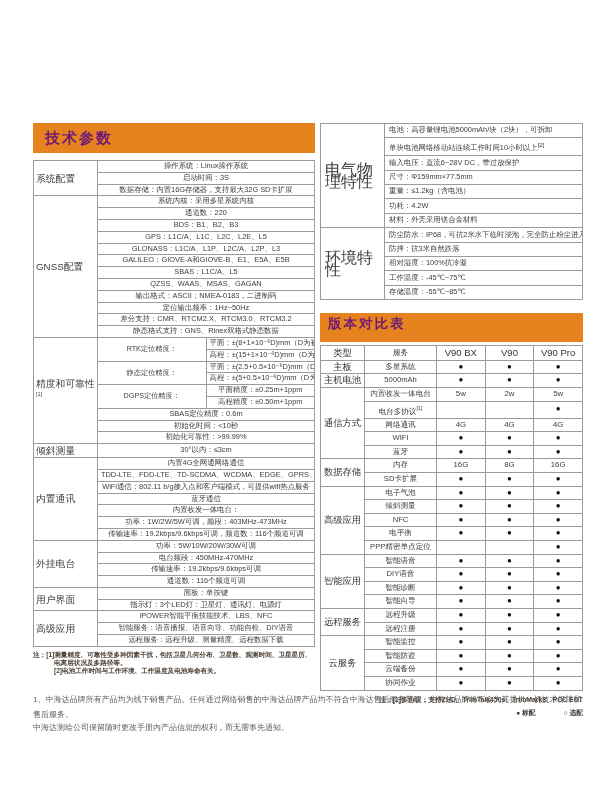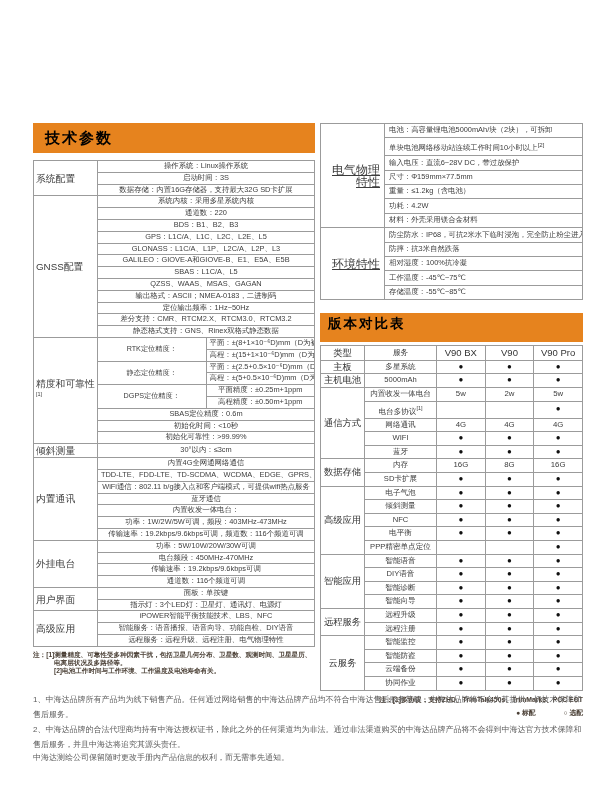--- a/index.html
+++ b/index.html
@@ -5,21 +5,21 @@
   * { margin:0; padding:0; box-sizing:border-box; }
   html,body { background:#fff; }
   body { font-family:"Liberation Sans","DejaVu Sans",sans-serif; }
   .page { position:relative; width:608px; height:800px; background:#ffffff; overflow:hidden; }
 
   
   .left-col  { position:absolute; left:33px;  top:123px; width:282px; }
   .right-col { position:absolute; left:320px; top:123px; width:263px; }
 
   
-  .header-bar { background:#E6831E; color:#000000; font-weight:bold; letter-spacing:2px; }
+  .header-bar { background:#E6831E; color:#701a75; font-weight:bold; letter-spacing:2px; }
   .header-bar.big   { height:30px; line-height:30px; font-size:15px; padding-left:12px; }
   .header-bar.small { height:29px; line-height:21px; font-size:13.5px; padding-left:8px; margin-top:13px; }
 
   
   table { border-collapse:collapse; width:100%; table-layout:fixed; }
   td, th { border:1px solid #9b9b9b; color:#3c3c3c; overflow:hidden; }
   table.outer { border:1px solid #5f5f5f; }
 
   
   .tech-table { margin-top:7px; }
@@ -28,21 +28,21 @@
   .tech-table td.sub-cell   { width:47px; font-size:7.2px; padding:1px 2px; white-space:normal; line-height:8.6px; }
   .tech-table td.val-cell sup, .label-cell sup, .svc sup { font-size:5.5px; vertical-align:super; }
 
   
   .fn-block { margin-top:4px; color:#4b4036; font-size:6.6px; line-height:8.2px; font-weight:bold; }
   .fn-block .fn1 { padding-left:21px; text-indent:-21px; }
   .fn-block .fn2 { padding-left:21px; }
 
   
   .char-table td { font-size:7.4px; line-height:8.8px; padding:2.3px 4px; white-space:nowrap; }
-  .char-table td.label-cell { width:64px; font-size:12px; text-align:right; white-space:normal; line-height:12px;text-decoration:underline; }
+  .char-table td.label-cell { width:64px; font-size:16px; text-align:left; white-space:normal; line-height:12px; }
 
   
   .version-table { margin-top:3px; }
   .version-table td, .version-table th { font-size:7.8px; line-height:8.6px; padding:2px 2px; text-align:center; white-space:nowrap; }
   .version-table th { font-size:9.5px; font-weight:normal; color:#333; padding:2.5px 2px; }
   .version-table th.cat-h, .version-table td.cat { width:44px; font-size:9.3px; }
   .version-table th.svc-h, .version-table td.svc { width:72px; font-size:7.6px; }
   .version-table td.cat { color:#333;margin-top:44px; }
   .version-table td.dotcell { font-size:8px; color:#111; }
 
@@ -192,21 +192,21 @@
             <td class="val-cell" colspan="2">指示灯：3个LED灯：卫星灯、通讯灯、电源灯</td>
           </tr>
           <tr>
             <td class="label-cell" rowspan="3">高级应用</td>
             <td class="val-cell" colspan="2">iPOWER智能平衡技能技术、LBS、NFC</td>
           </tr>
           <tr>
             <td class="val-cell" colspan="2">智能服务：语音播报、语音向导、功能自检、DIY语音</td>
           </tr>
           <tr>
-            <td class="val-cell" colspan="2">远程服务：远程升级、远程注册、电气物理特性</td>
+            <td class="val-cell" colspan="2">远程服务：远程升级、测量精度、远程数据下载</td>
           </tr>
         </tbody>
     </table>
     <div class="fn-block">
       <div class="fn1">注：[1]测量精度、可靠性受多种因素干扰，包括卫星几何分布、卫星数、观测时间、卫星星历、电离层状况及多路径等。</div>
       <div class="fn2">[2]电池工作时间与工作环境、工作温度及电池寿命有关。</div>
     </div>
   </div>
 
   <div class="right-col">
@@ -423,17 +423,16 @@
     </table>
     <div class="vt-foot">注：[1]多协议：支持ZHD、TrimTalk450s、TrimMark3、PCC EOT</div>
     <div class="vt-legend">
       <span>● 标配</span>
       <span>○ 选配</span>
     </div>
   </div>
 
   <div class="footer">
     <p class="num">1、中海达品牌所有产品均为线下销售产品。任何通过网络销售的中海达品牌产品均不符合中海达售后服务范畴，中海达品牌将不会为其提供一切技术保障和售后服务。</p>
-    <p class="num">2、中海达品牌的合法代理商均持有中海达授权证书，除此之外的任何渠道均为非法。通过非法渠道购买的中海达品牌产品将不会得到中海达官方技术保障和售后服务，并且中海达将追究其源头责任。</p>
     <p class="plain">中海达测绘公司保留随时更改手册内产品信息的权利，而无需事先通知。</p>
   </div>
 
 </div>
 
 </body></html>

